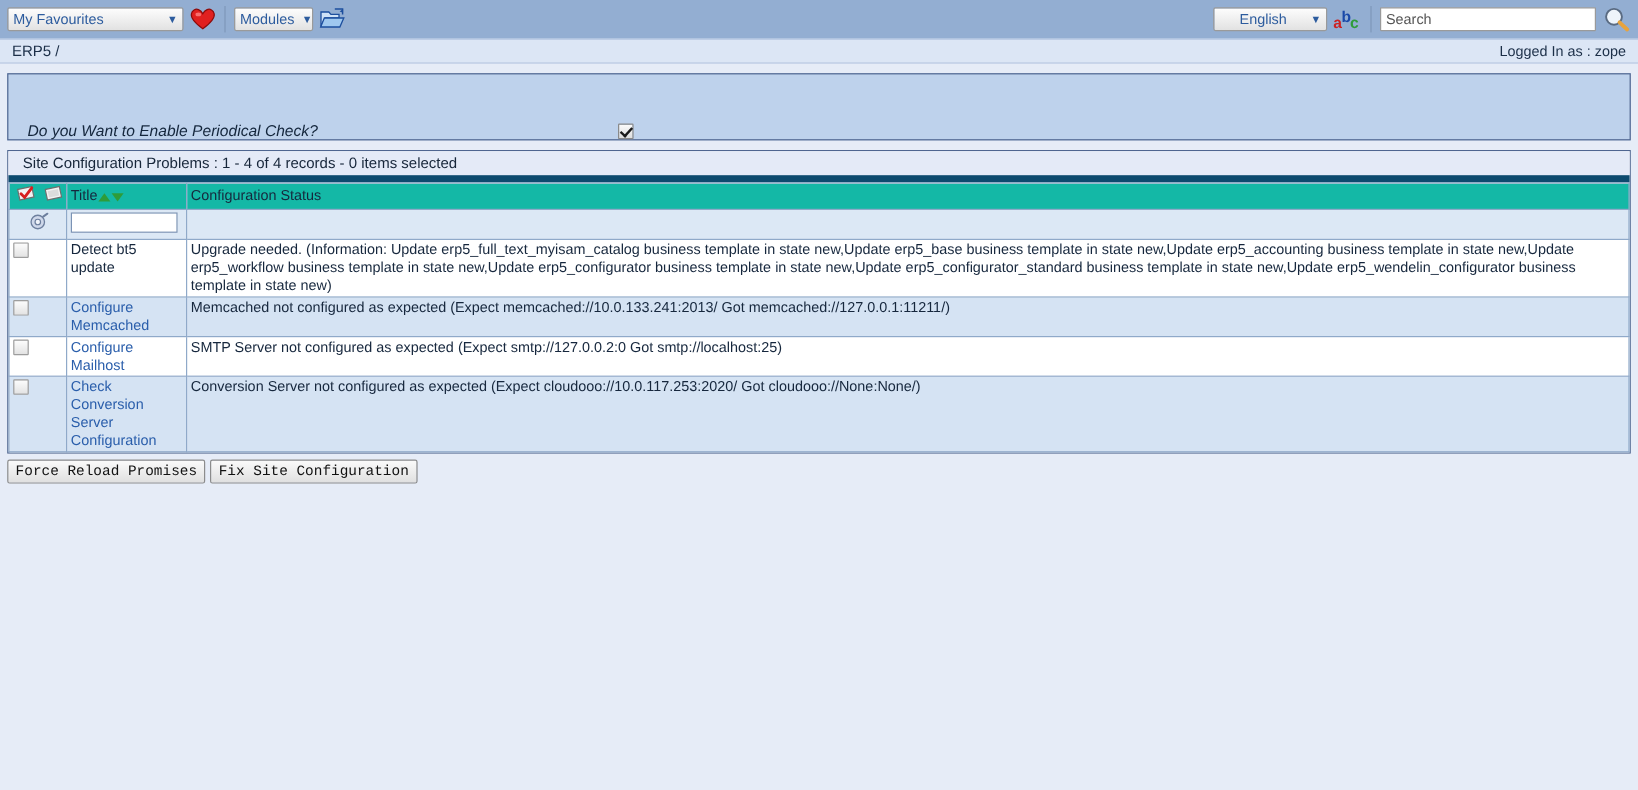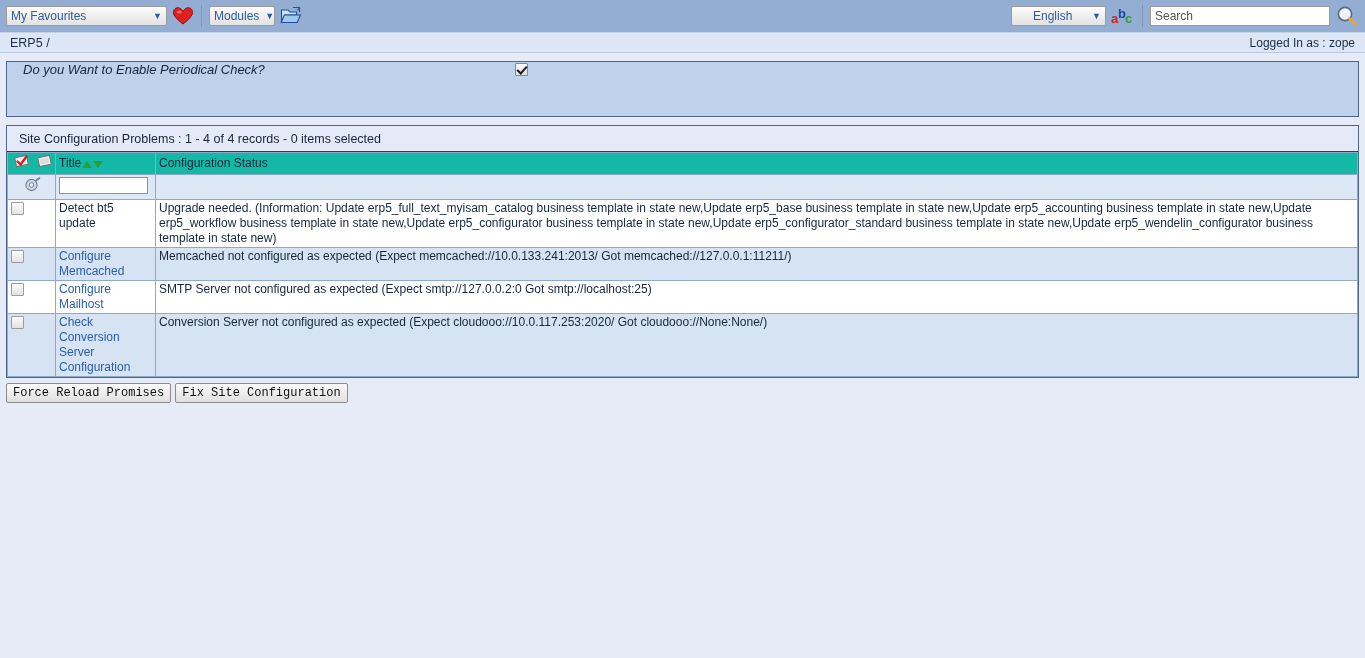--- a/index.html
+++ b/index.html
@@ -52,21 +52,21 @@
     box-sizing: border-box;
     position: relative;
   }
   .fakeselect .lbl { flex: 1; white-space: nowrap; }
   .fakeselect .arr {
     margin-left: 6px;
     font-size: 9px;
     color: #2d5c9e;
     line-height: 1;
   }
-  .sel-fav { width: 161px; }
+  .sel-fav { width: 147px; }
   .sel-mod { width: 66px; }
   .sel-lang { width: 95px; padding-left: 21px; }
 
   .search-input {
     width: 180px;
     height: 20px;
     border: 1px solid #9a9a9a;
     background: #fff;
     font-family: "Liberation Sans", sans-serif;
     font-size: 12px;
@@ -104,21 +104,21 @@
     color: #1c2f48;
   }
 
   
   .panel-wrap { padding: 8px 6px 0 6px; }
   .panel {
     background: #bed2ec;
     border: 1px solid #4e6590;
     height: 56px;
     display: flex;
-    align-items: flex-start;
+    align-items: flex-end;
     padding: 0 16px;
     box-sizing: border-box;
   }
   .panel .q {
     font-style: italic;
     font-size: 13px;
     color: #14263c;
   }
   .panel .cbwrap { margin-left: 250px; }
 
@@ -157,21 +157,21 @@
     background: #fff;
   }
   .lb-title {
     background: #e4eaf7;
     height: 26px;
     display: flex;
     align-items: center;
     padding: 0 12px;
     font-size: 12.5px;
     color: #17263a;
-    border-bottom: 1px solid #0c4a6e;
+    border-bottom: 6px solid #0c4a6e;
     box-sizing: border-box;
   }
 
   table.lb {
     width: 100%;
     border-collapse: collapse;
     table-layout: fixed;
     font-size: 12px;
   }
   table.lb th, table.lb td {

